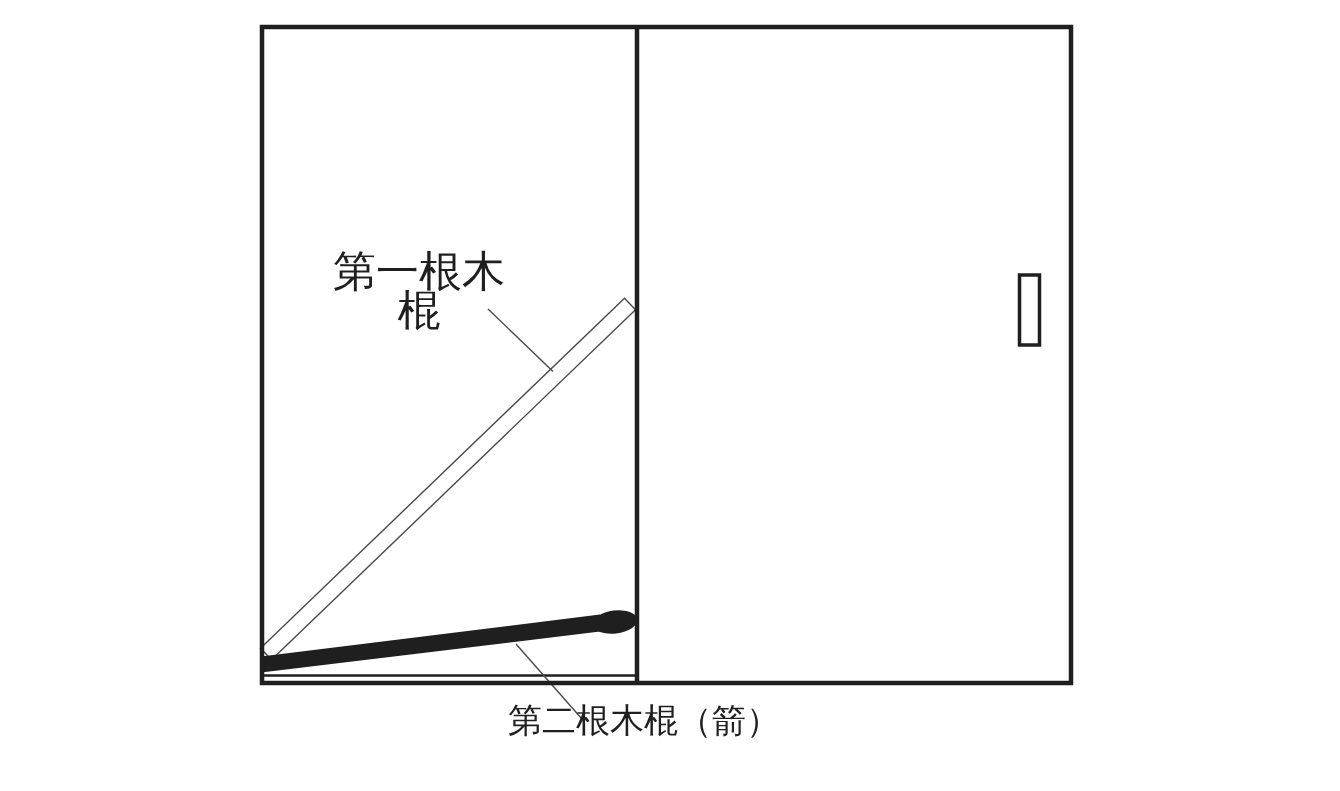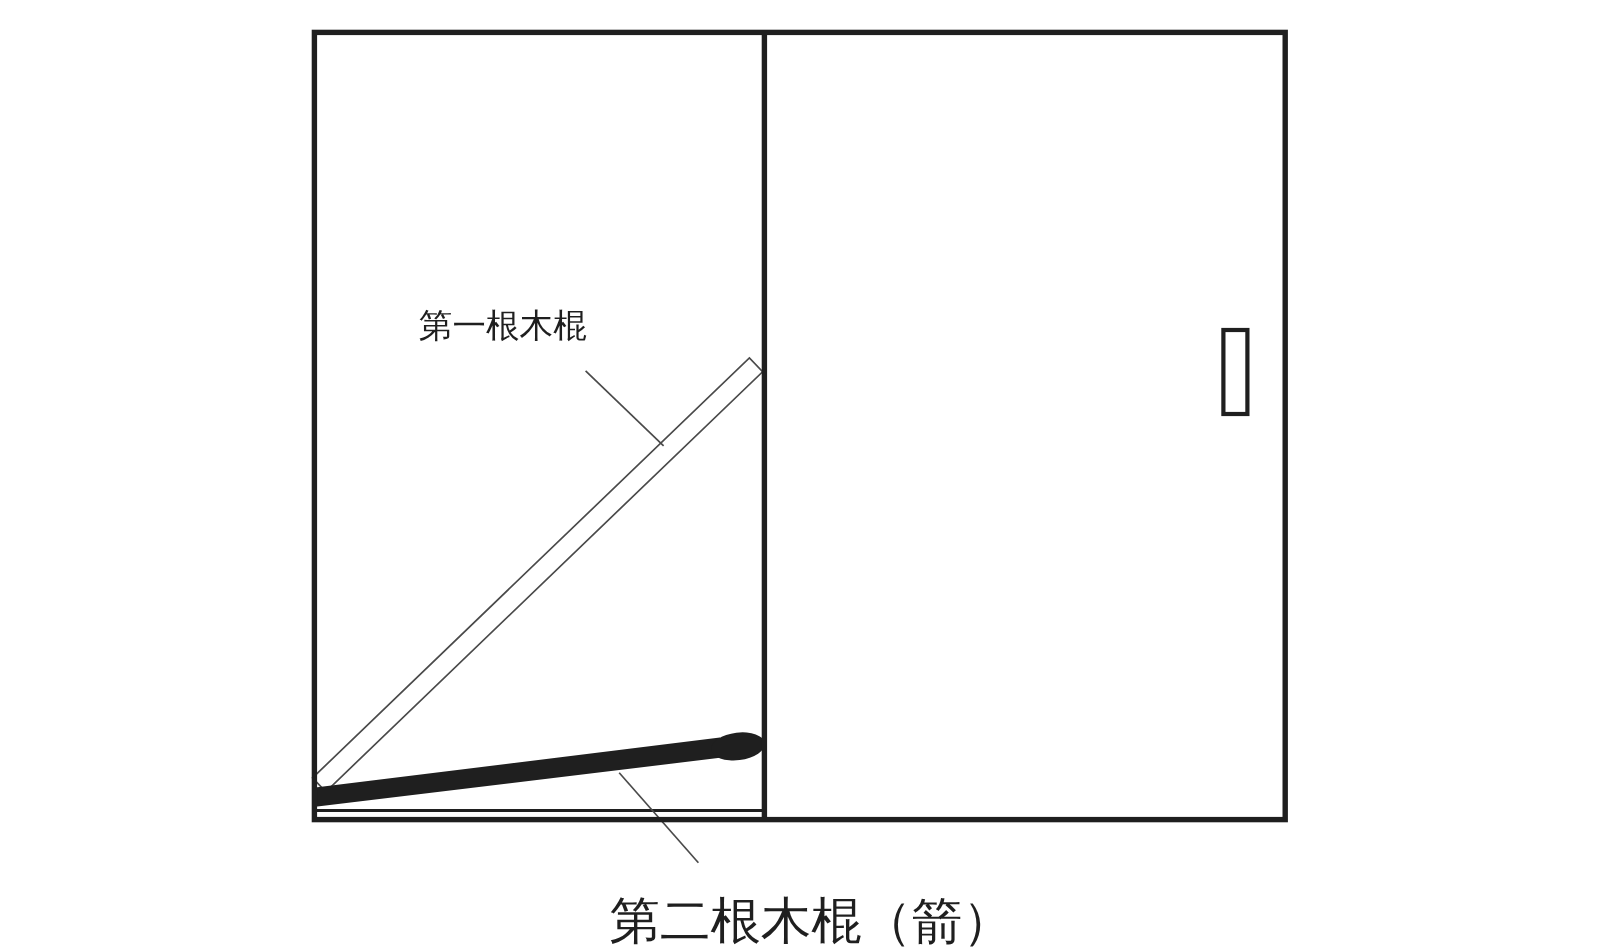--- a/index.html
+++ b/index.html
@@ -38,28 +38,28 @@
   .label {
     position: absolute;
     color: var(--ink);
     white-space: nowrap;
   }
   .label-first {
     left: 330px;
     top: 252px;
     width: 178px;
     text-align: center;
-    font-size: 28px;
+    font-size: 43px;
     line-height: 39px;
     white-space: normal;
   }
   .label-second {
     left: 508px;
-    top: 748px;
-    font-size: 42px;
+    top: 700px;
+    font-size: 34px;
     line-height: 40px;
   }
 </style>
 </head>
 <body>
 
 <div class="stage">
 
   <svg class="diagram-svg" viewBox="0 0 1340 791" xmlns="http://www.w3.org/2000/svg">
 

